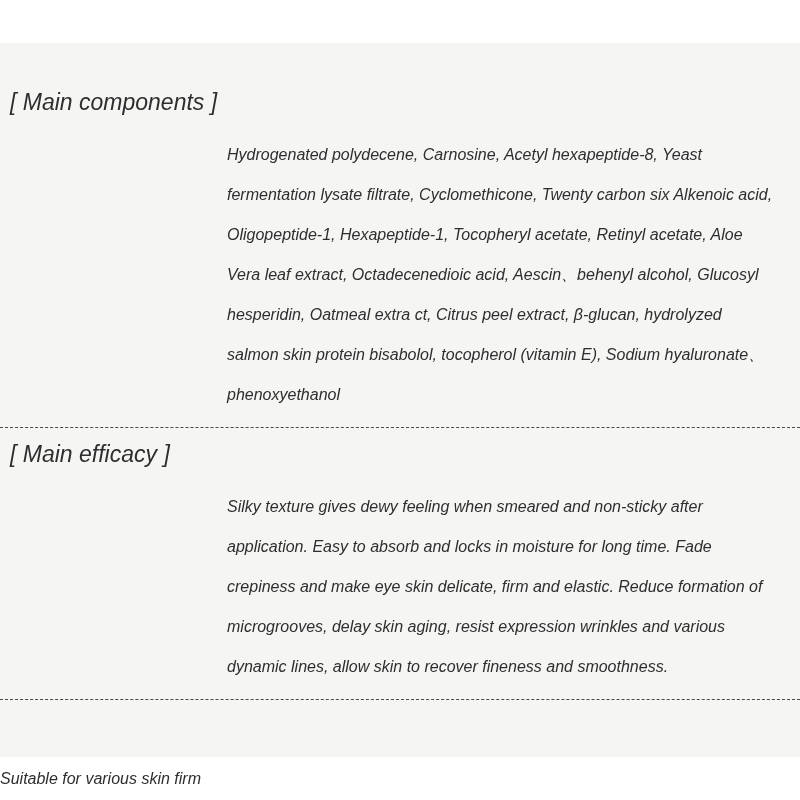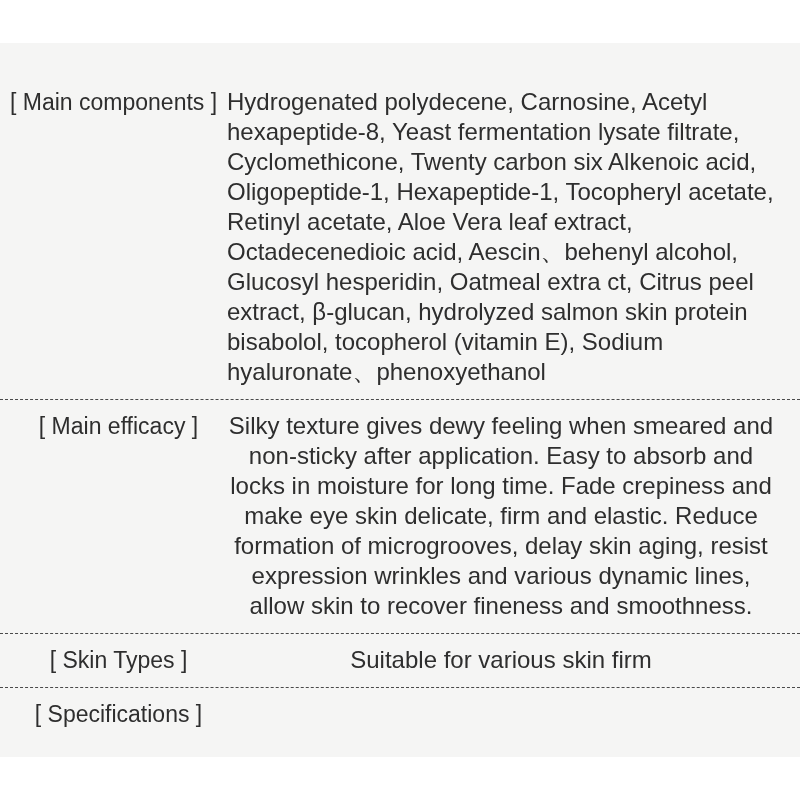--- a/index.html
+++ b/index.html
@@ -20,66 +20,66 @@
   .panel {
     position: absolute;
     top: 43px;
     left: 0;
     width: 800px;
     height: 714px;
     background: #f5f5f4;
     box-sizing: border-box;
     padding-top: 33px;
     color: #2e2e2e;
+    font-style: italic;
   }
   .info-table {
     width: 100%;
   }
   .row {
     display: flex;
     align-items: flex-start;
     padding: 11px 0 12px 0;
   }
   .row + .row {
     border-top: 1px dashed #4a4a4a;
-    text-align: center;
   }
   .row-label {
     flex: 0 0 217px;
     padding-left: 10px;
     font-size: 23px;
     line-height: 30px;
     white-space: nowrap;
   }
   .row-value {
     flex: 0 0 548px;
-    font-size: 24px;
-    line-height: 30px;
+    font-size: 16px;
+    line-height: 40px;
     letter-spacing: 0px;
+    margin-top: 48px;
   }
 </style>
 </head>
 <body>
 
 <div class="page">
   <div class="panel">
     <div class="info-table">
 
       <div class="row">
         <div class="row-label">[ Main components ]</div>
         <div class="row-value">Hydrogenated polydecene, Carnosine, Acetyl hexapeptide-8, Yeast fermentation lysate filtrate, Cyclomethicone, Twenty carbon six Alkenoic acid, Oligopeptide-1, Hexapeptide-1, Tocopheryl acetate, Retinyl acetate, Aloe Vera leaf extract, Octadecenedioic acid, Aescin、behenyl alcohol, Glucosyl hesperidin, Oatmeal extra ct, Citrus peel extract, β-glucan, hydrolyzed salmon skin protein bisabolol, tocopherol (vitamin E), Sodium hyaluronate、phenoxyethanol</div>
       </div>
 
       <div class="row">
         <div class="row-label">[ Main efficacy ]</div>
         <div class="row-value">Silky texture gives dewy feeling when smeared and non-sticky after application. Easy to absorb and locks in moisture for long time. Fade crepiness and make eye skin delicate, firm and elastic. Reduce formation of microgrooves, delay skin aging, resist expression wrinkles and various dynamic lines, allow skin to recover fineness and smoothness.</div>
       </div>
 
       <div class="row">
-        <div class="row-label">[ Skin Types ]</div>
         <div class="row-value">Suitable for various skin firm</div>
       </div>
 
       <div class="row">
         <div class="row-label">[ Specifications ]</div>
       </div>
 
     </div>
   </div>
 </div>

